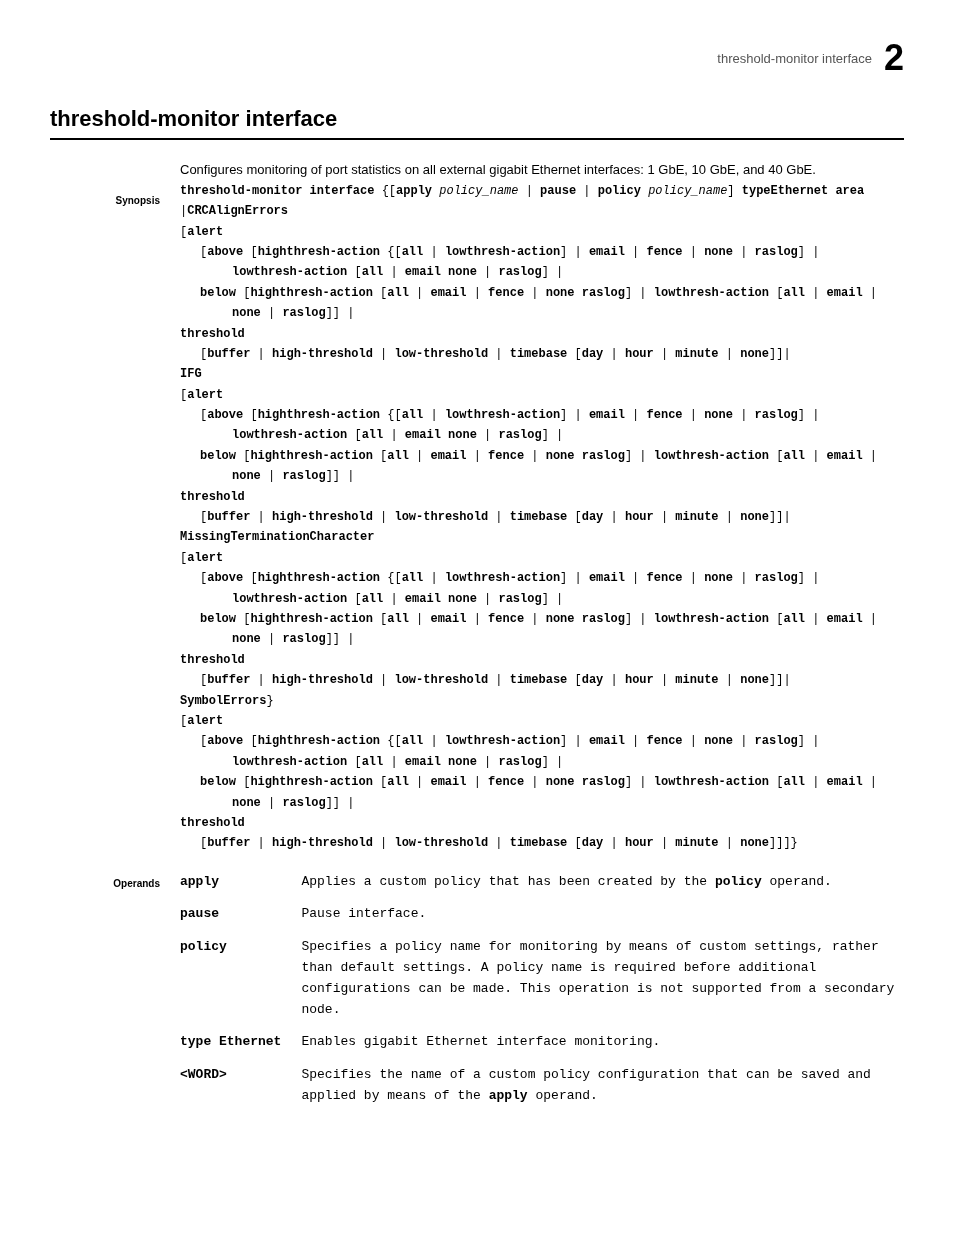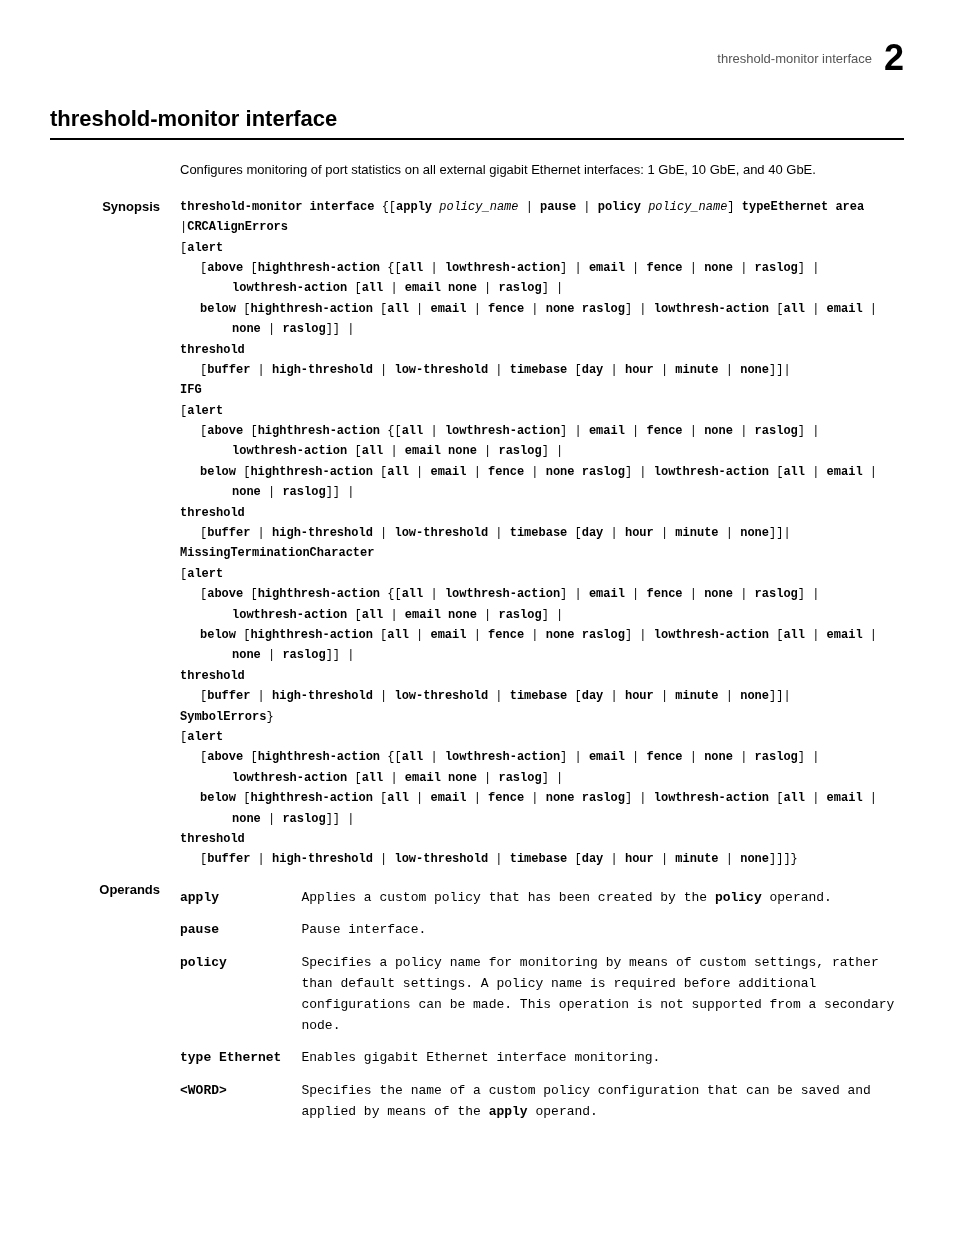--- a/index.html
+++ b/index.html
@@ -29,37 +29,37 @@
       line-height: 1;
     }
     .section-title {
       font-size: 22px;
       font-weight: bold;
       margin-bottom: 20px;
       border-bottom: 2px solid #000;
       padding-bottom: 6px;
     }
     .content-block {
-      margin-bottom: 16px;
       font-size: 13px;
       line-height: 1.6;
       margin-left: 130px;
     }
     .section-row {
       display: flex;
       margin-bottom: 10px;
     }
     .section-label {
       font-weight: bold;
       width: 130px;
       min-width: 130px;
       text-align: right;
       padding-right: 20px;
-      font-size: 13px;
+      font-size: 10px;
       line-height: 1.6;
+      margin-top: 12px;
     }
     .section-content {
       flex: 1;
       font-size: 13px;
       line-height: 1.6;
       font-family: 'Courier New', monospace;
     }
     .synopsis-content {
       font-family: 'Courier New', monospace;
       font-size: 12px;

